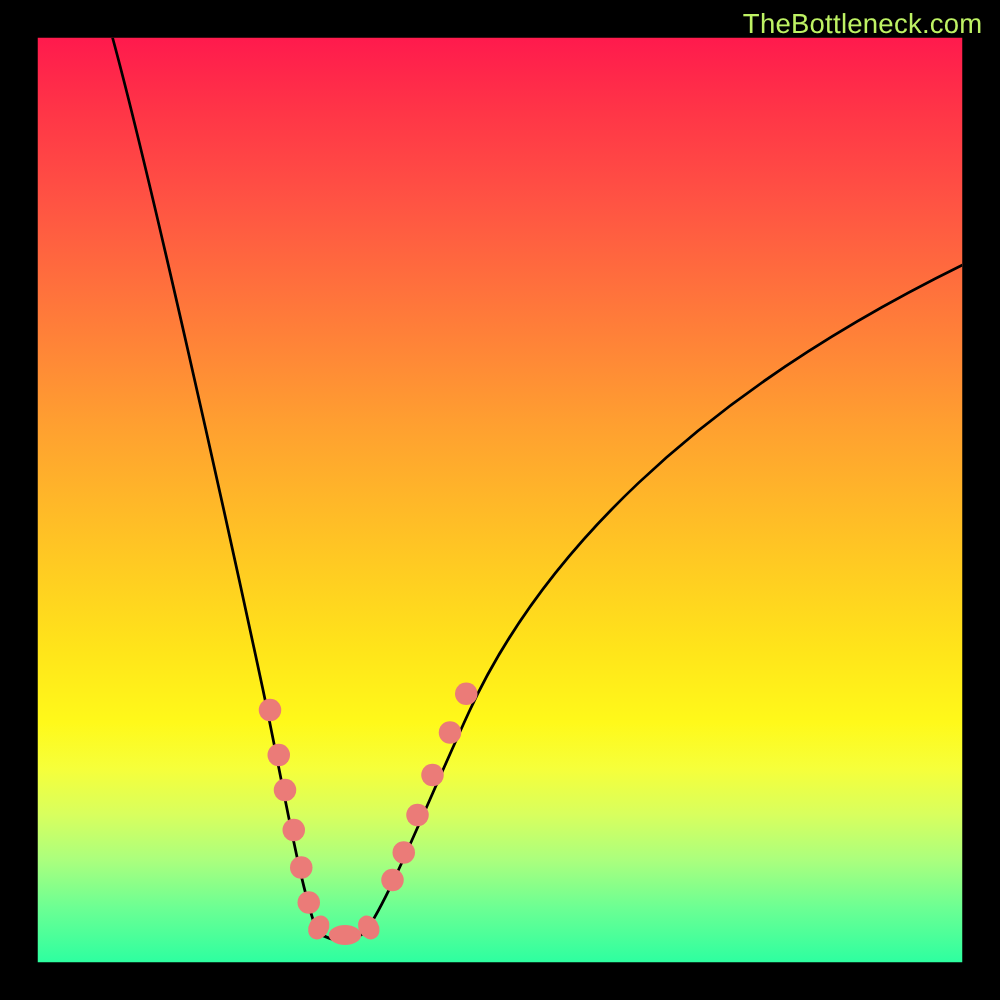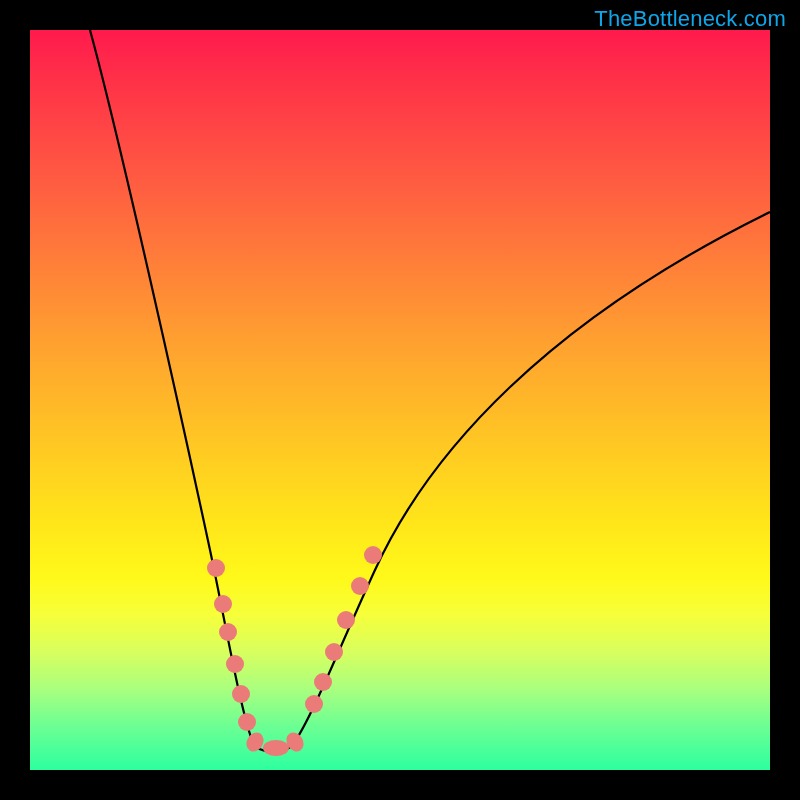--- a/index.html
+++ b/index.html
@@ -36,21 +36,21 @@
       #d8ff5e 84%,
       #aaff7e 89%,
       #6dff93 94%,
       #2dffa0 100%
     );
   }
   .watermark {
     position: absolute;
     top: 6px;
     right: 14px;
-    color: #0ea5e9;
+    color: #bef264;
     font-size: 22px;
     letter-spacing: 0.2px;
     font-weight: 500;
     user-select: none;
   }
   svg.overlay {
     position: absolute;
     left: 0; top: 0;
     width: 740px;
     height: 740px;

